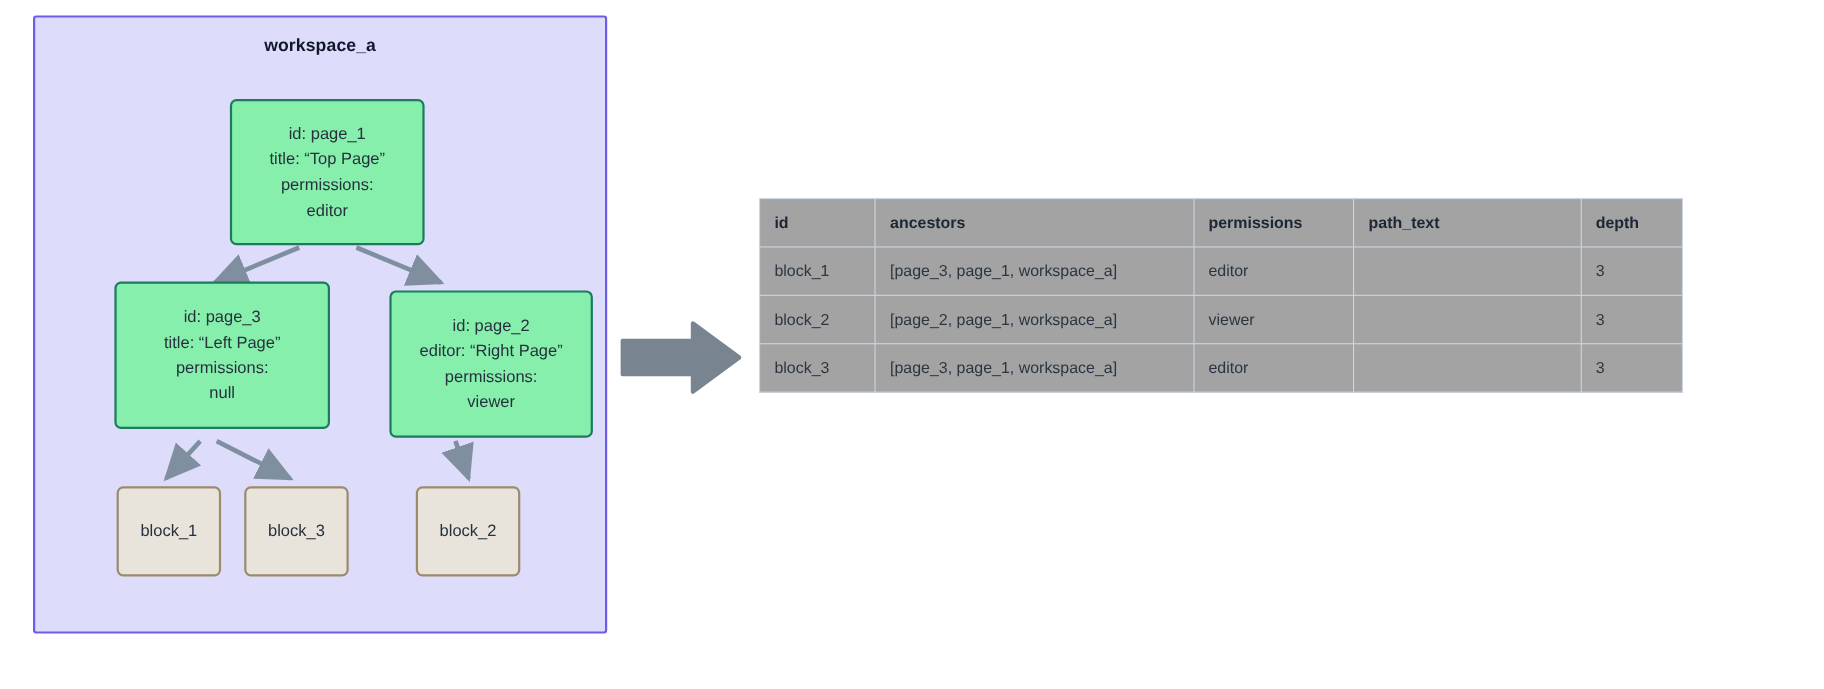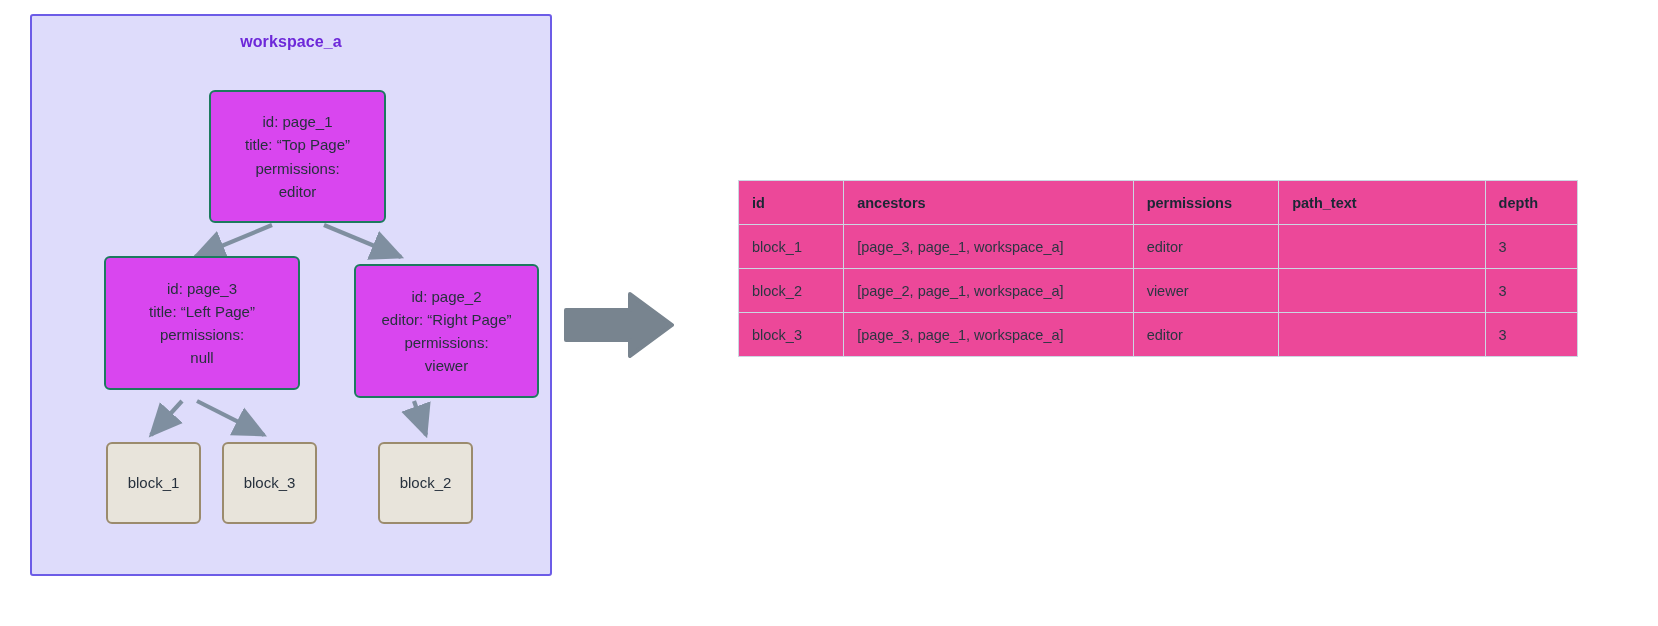--- a/index.html
+++ b/index.html
@@ -29,39 +29,39 @@
     box-sizing: border-box;
   }
   #workspace-title {
     position: absolute;
     left: 0;
     top: 17px;
     width: 100%;
     text-align: center;
     font-size: 16px;
     font-weight: bold;
-    color: #6d28d9;
+    color: #0f172a;
     letter-spacing: 0.1px;
   }
 
   
   .node {
     position: absolute;
     box-sizing: border-box;
     display: flex;
     flex-direction: column;
     align-items: center;
     justify-content: center;
     text-align: center;
     line-height: 1.55;
     font-size: 15px;
     color: #27313d;
   }
   .node-page {
-    background: #d946ef;
+    background: #86efac;
     border: 2px solid #1c7a5e;
     border-radius: 6px;
   }
   .node-block {
     background: #e8e4db;
     border: 2px solid #9b8b6d;
     border-radius: 6px;
     font-size: 15px;
   }
   .node span { display: block; white-space: nowrap; }
@@ -94,23 +94,22 @@
   
   #result-table-wrap {
     position: absolute;
     left: 690px;
     top: 180px;
     width: 840px;
   }
   table {
     border-collapse: collapse;
     width: 840px;
-    background: #ec4899;
+    background: #a3a3a3;
     font-size: 14.5px;
-    margin-left: 48px;
   }
   th, td {
     border: 1px solid #ccd6e2;
     text-align: left;
     padding: 0 13px;
     height: 43px;
     vertical-align: middle;
     white-space: nowrap;
   }
   th {

